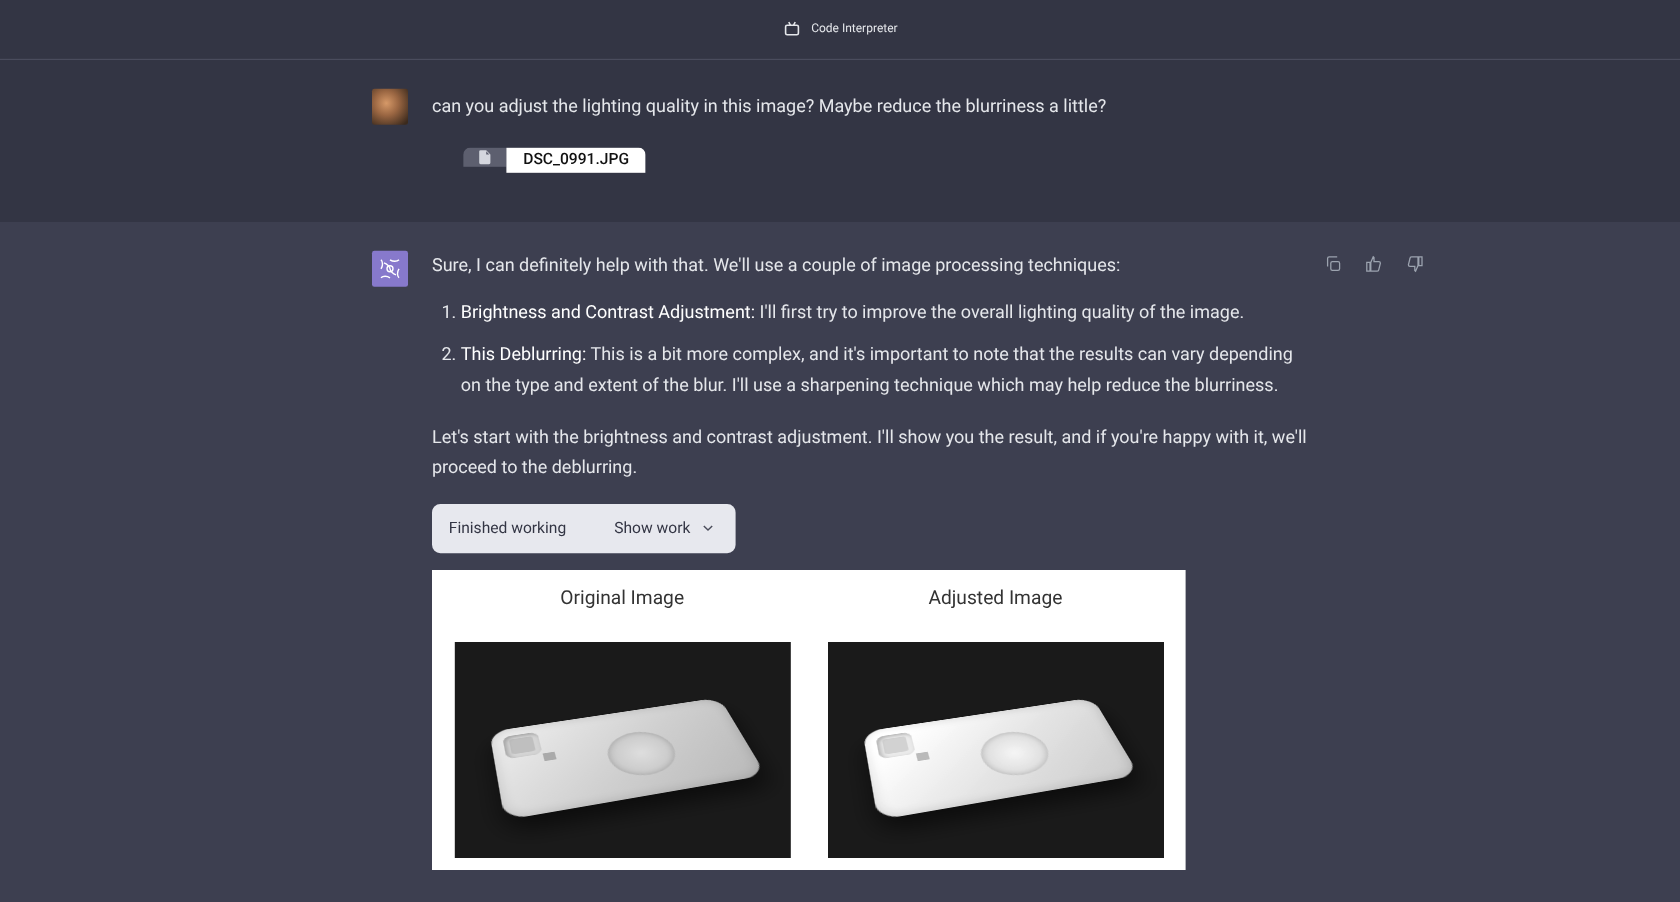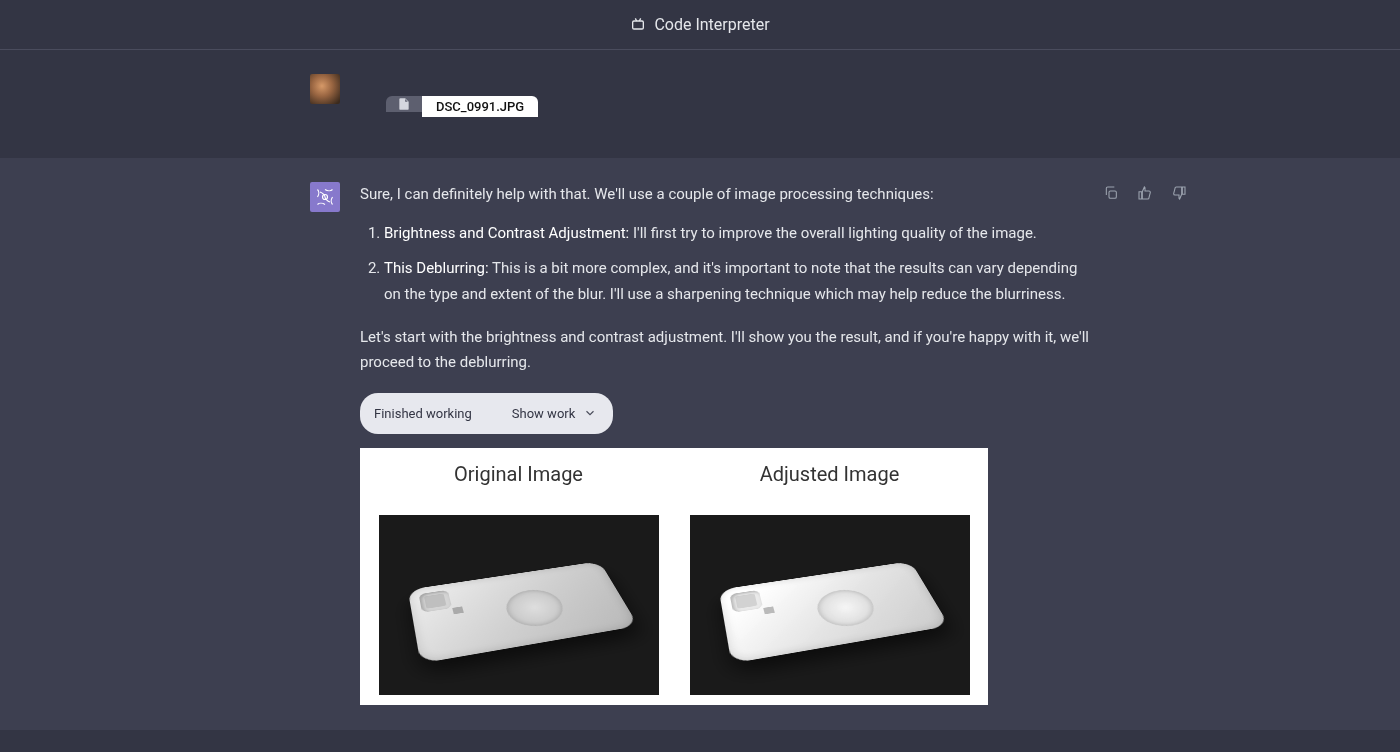--- a/index.html
+++ b/index.html
@@ -15,21 +15,21 @@
 
   
   .header {
     height: 50px;
     border-bottom: 1px solid #4a4c5d;
     display: flex;
     align-items: center;
     justify-content: center;
     gap: 8px;
     color: #e5e7eb;
-    font-size: 16px;
+    font-size: 10px;
   }
   .header-icon {
     width: 16px;
     height: 16px;
     display: inline-flex;
     align-items: center;
     justify-content: center;
   }
 
   
@@ -137,21 +137,21 @@
   }
   .proc-label { color: #ffffff; font-weight: 400; }
 
   
   .status-card {
     display: inline-flex;
     align-items: center;
     gap: 40px;
     background: #e7e8ee;
     color: #333544;
-    border-radius: 18px;
+    border-radius: 7px;
     padding: 10px 16px 10px 14px;
     font-size: 13px;
     margin-top: 4px;
   }
   .status-right {
     display: flex;
     align-items: center;
     gap: 8px;
   }
   .status-right svg { width: 14px; height: 14px; stroke: #4b4d5b; fill: none; stroke-width: 2; }
@@ -166,21 +166,21 @@
     gap: 6px;
   }
   .result-col {
     flex: 1;
     display: flex;
     flex-direction: column;
     align-items: center;
   }
   .result-title {
     color: #333;
-    font-size: 20px;
+    font-size: 16px;
     font-weight: 400;
     margin-bottom: 24px;
   }
   .result-img {
     width: 280px;
     height: 180px;
     background: #1a1a1a;
     position: relative;
     overflow: hidden;
   }
@@ -230,20 +230,21 @@
       <path d="M8 2l2 4M16 2l-2 4"></path>
     </svg>
   </span>
   <span>Code Interpreter</span>
 </div>
 
 <div class="user-block">
   <div class="msg-row">
     <div class="avatar user"></div>
     <div class="msg-body">
+      <div class="user-text">can you adjust the lighting quality in this image? Maybe reduce the blurriness a little?</div>
       <div class="file-chip">
         <div class="file-chip-icon">
           <svg viewBox="0 0 24 24">
               <path d="M14 2H6a2 2 0 0 0-2 2v16a2 2 0 0 0 2 2h12a2 2 0 0 0 2-2V8l-6-6zM14 3.5 18.5 8H14V3.5z"></path>
             </svg>
         </div>
         <div class="file-chip-name">DSC_0991.JPG</div>
       </div>
     </div>
   </div>

